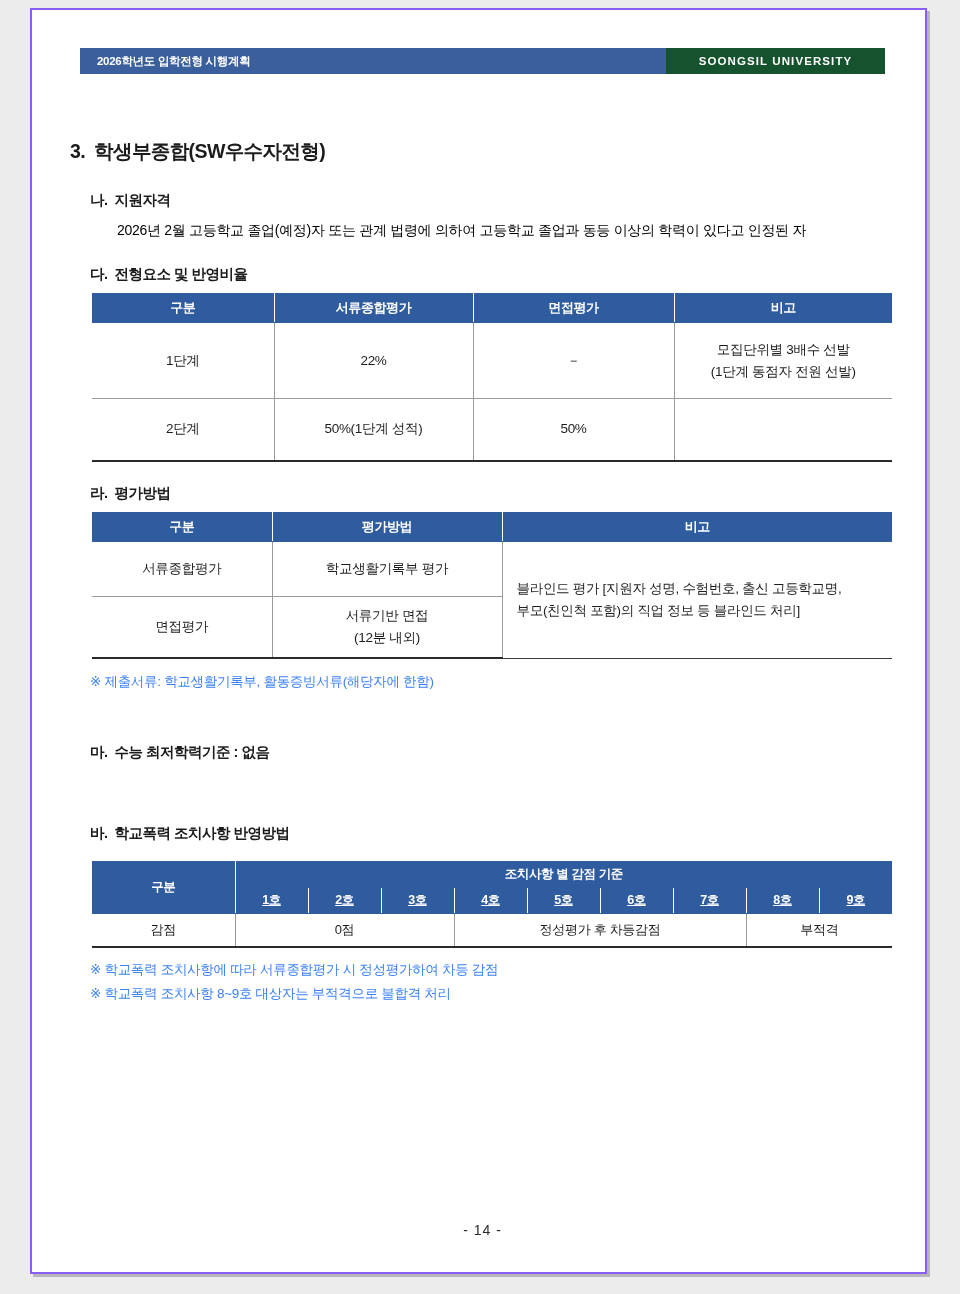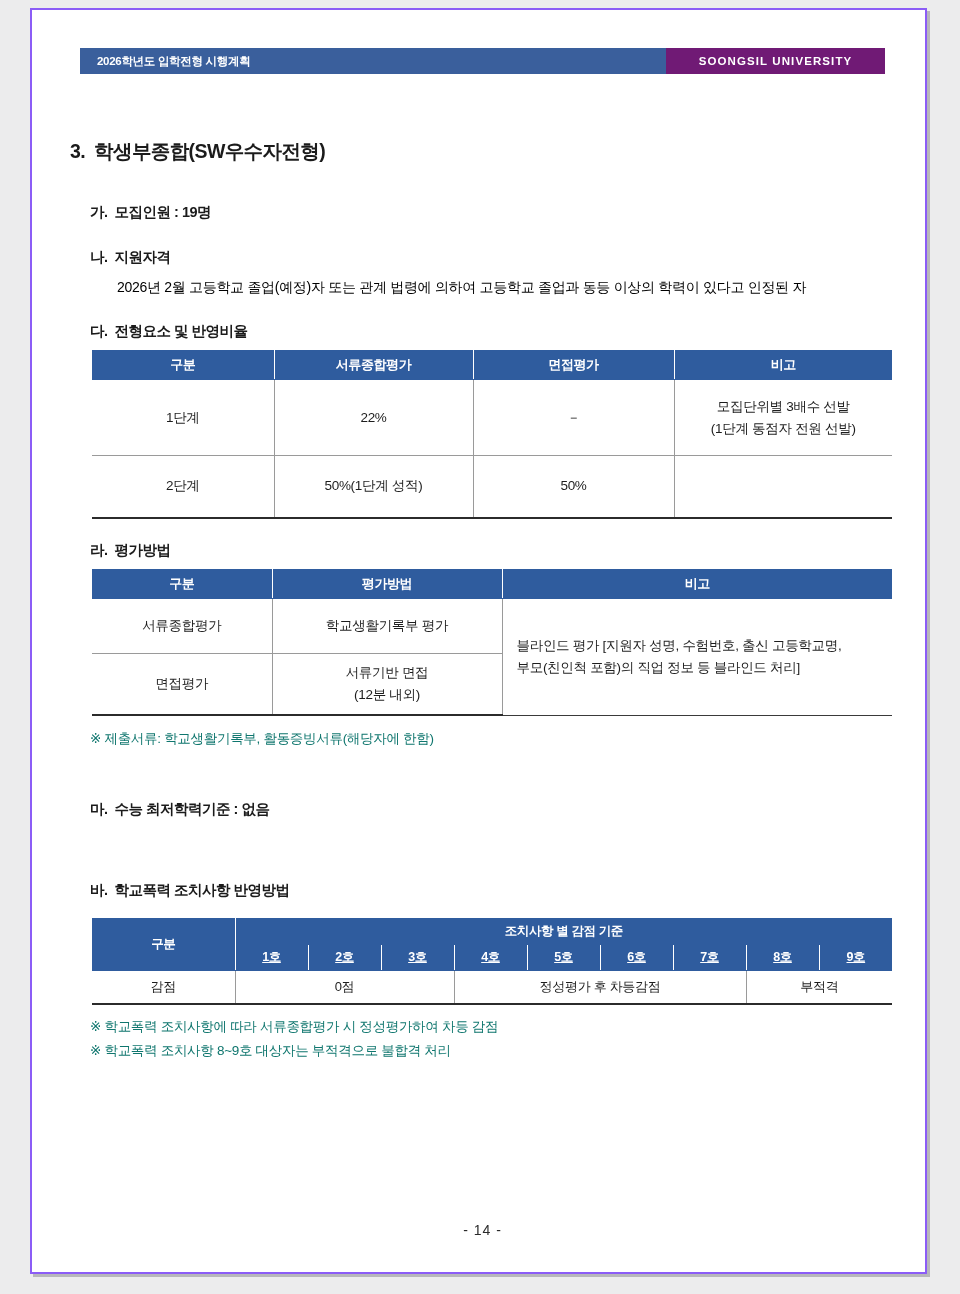--- a/index.html
+++ b/index.html
@@ -51,21 +51,21 @@
   .hdr-blue span {
     color: #ffffff;
     font-size: 11.5px;
     font-weight: bold;
     letter-spacing: -0.3px;
     margin-left: 17px;
     white-space: nowrap;
   }
   .hdr-gray {
     flex: 1;
-    background: #701a75;
+    background: #14532d;
     display: flex;
     align-items: center;
     justify-content: center;
   }
   .hdr-gray span {
     color: #ffffff;
     font-size: 11.5px;
     font-weight: bold;
     letter-spacing: 1.1px;
     white-space: nowrap;
@@ -104,21 +104,21 @@
     font-size: 14px;
     color: #000000;
     letter-spacing: -0.3px;
     line-height: 1.58;
     text-align: justify;
   }
 
   .note-line {
     margin-left: 58px;
     font-size: 13.5px;
-    color: #0f766e;
+    color: #3b82f6;
     letter-spacing: -0.3px;
     line-height: 1.52;
   }
 
   
   .tbl {
     border-collapse: collapse;
     margin-left: 60px;
     table-layout: fixed;
   }
@@ -187,23 +187,20 @@
         <span>SOONGSIL UNIVERSITY</span>
       </div>
     </div>
 
     <div class="content">
 
       <div class="sec-title">
         <span class="num">3.</span><span>학생부종합(SW우수자전형)</span>
       </div>
 
-      <div class="sub-head" style="margin-top:38px;">
-        <span class="lbl">가.</span><span>모집인원 : 19명</span>
-      </div>
 
       <div class="sub-head" style="margin-top:26px;">
         <span class="lbl">나.</span><span>지원자격</span>
       </div>
       <div class="body-text" style="margin-top:9px;">2026년 2월 고등학교 졸업(예정)자 또는 관계 법령에 의하여 고등학교 졸업과 동등 이상의 학력이 있다고 인정된 자</div>
 
       <div class="sub-head" style="margin-top:24px;">
         <span class="lbl">다.</span><span>전형요소 및 반영비율</span>
       </div>
 

